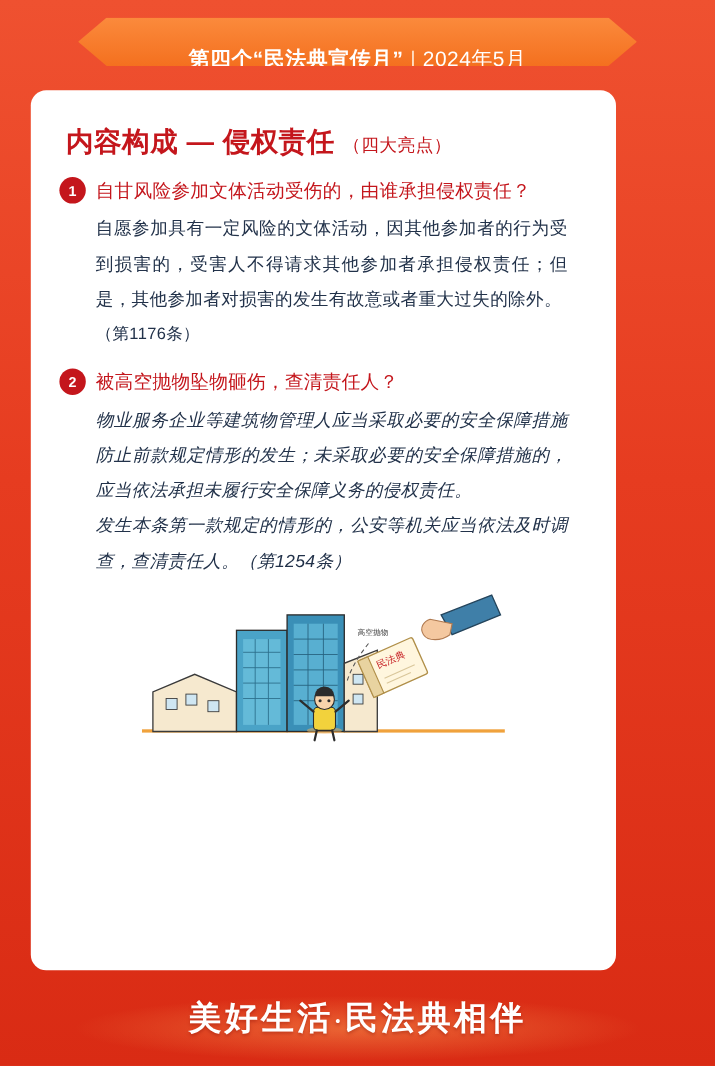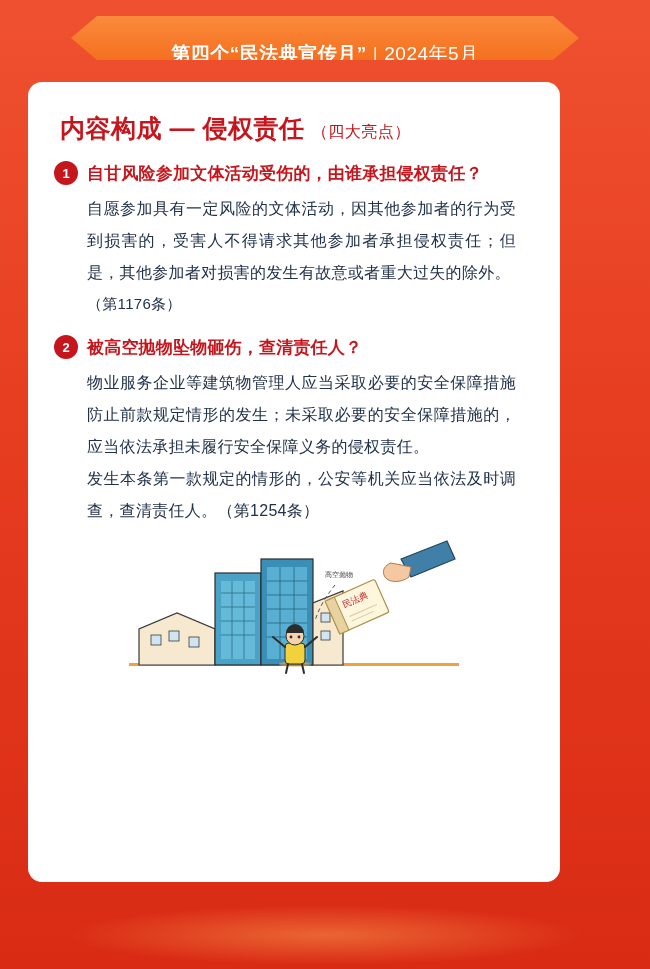--- a/index.html
+++ b/index.html
@@ -96,34 +96,34 @@
     color: #ffffff;
     font-size: 13px;
     font-weight: 700;
     display: flex;
     align-items: center;
     justify-content: center;
     line-height: 1;
   }
   .q-text {
     font-size: 17px;
-    font-weight: 700;
+    font-weight: 400;
     color: #c4161c;
     letter-spacing: 0.2px;
   }
   .a-text {
     font-size: 16px;
     color: #22324a;
     line-height: 2.0;
     text-align: justify;
     margin-left: 33px;
     margin-right: 18px;
     letter-spacing: 0.3px;
   }
-  .a-text.p2 { margin-top: 0px; }
+  .a-text.p2 { margin-top: 0px; font-style: italic; }
   .article-ref {
     font-size: 15px;
   }
   
   .illus {
     position: relative;
     margin: 6px auto 0 auto;
     width: 330px;
     height: 150px;
   }
@@ -262,14 +262,19 @@
           <path d="M159,131 L157,140" stroke="#2c2c2c" stroke-width="2" stroke-linecap="round"></path>
           <path d="M173,131 L175,140" stroke="#2c2c2c" stroke-width="2" stroke-linecap="round"></path>
         </g>
       </svg>
     </div>
 
   </div>
 
   <div class="glow"></div>
 
+  <div class="footer">
+    <div class="footer-text">
+      <span>美好生活</span><span class="footer-dot">·</span><span>民法典相伴</span>
+    </div>
+  </div>
 
 </div>
 
 </body></html>

